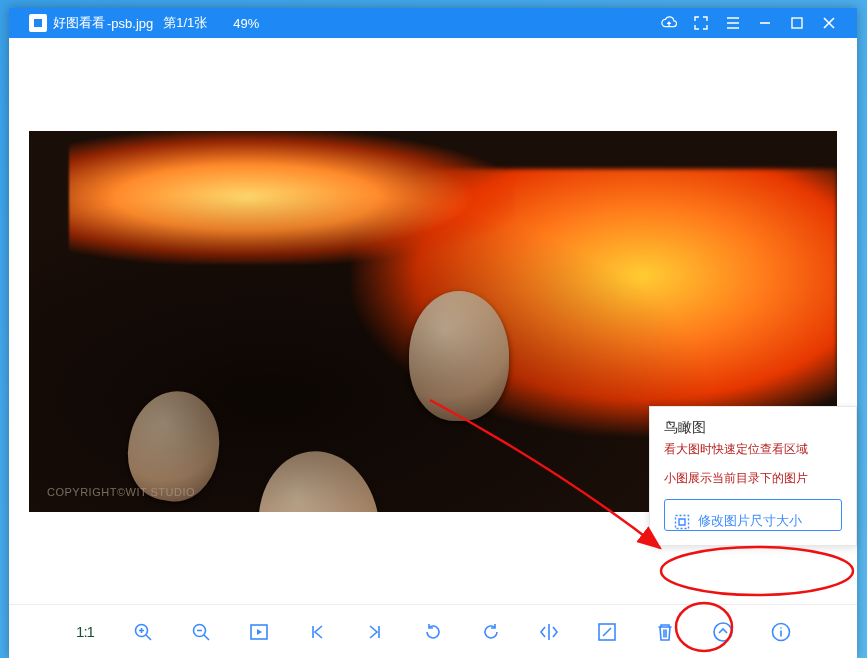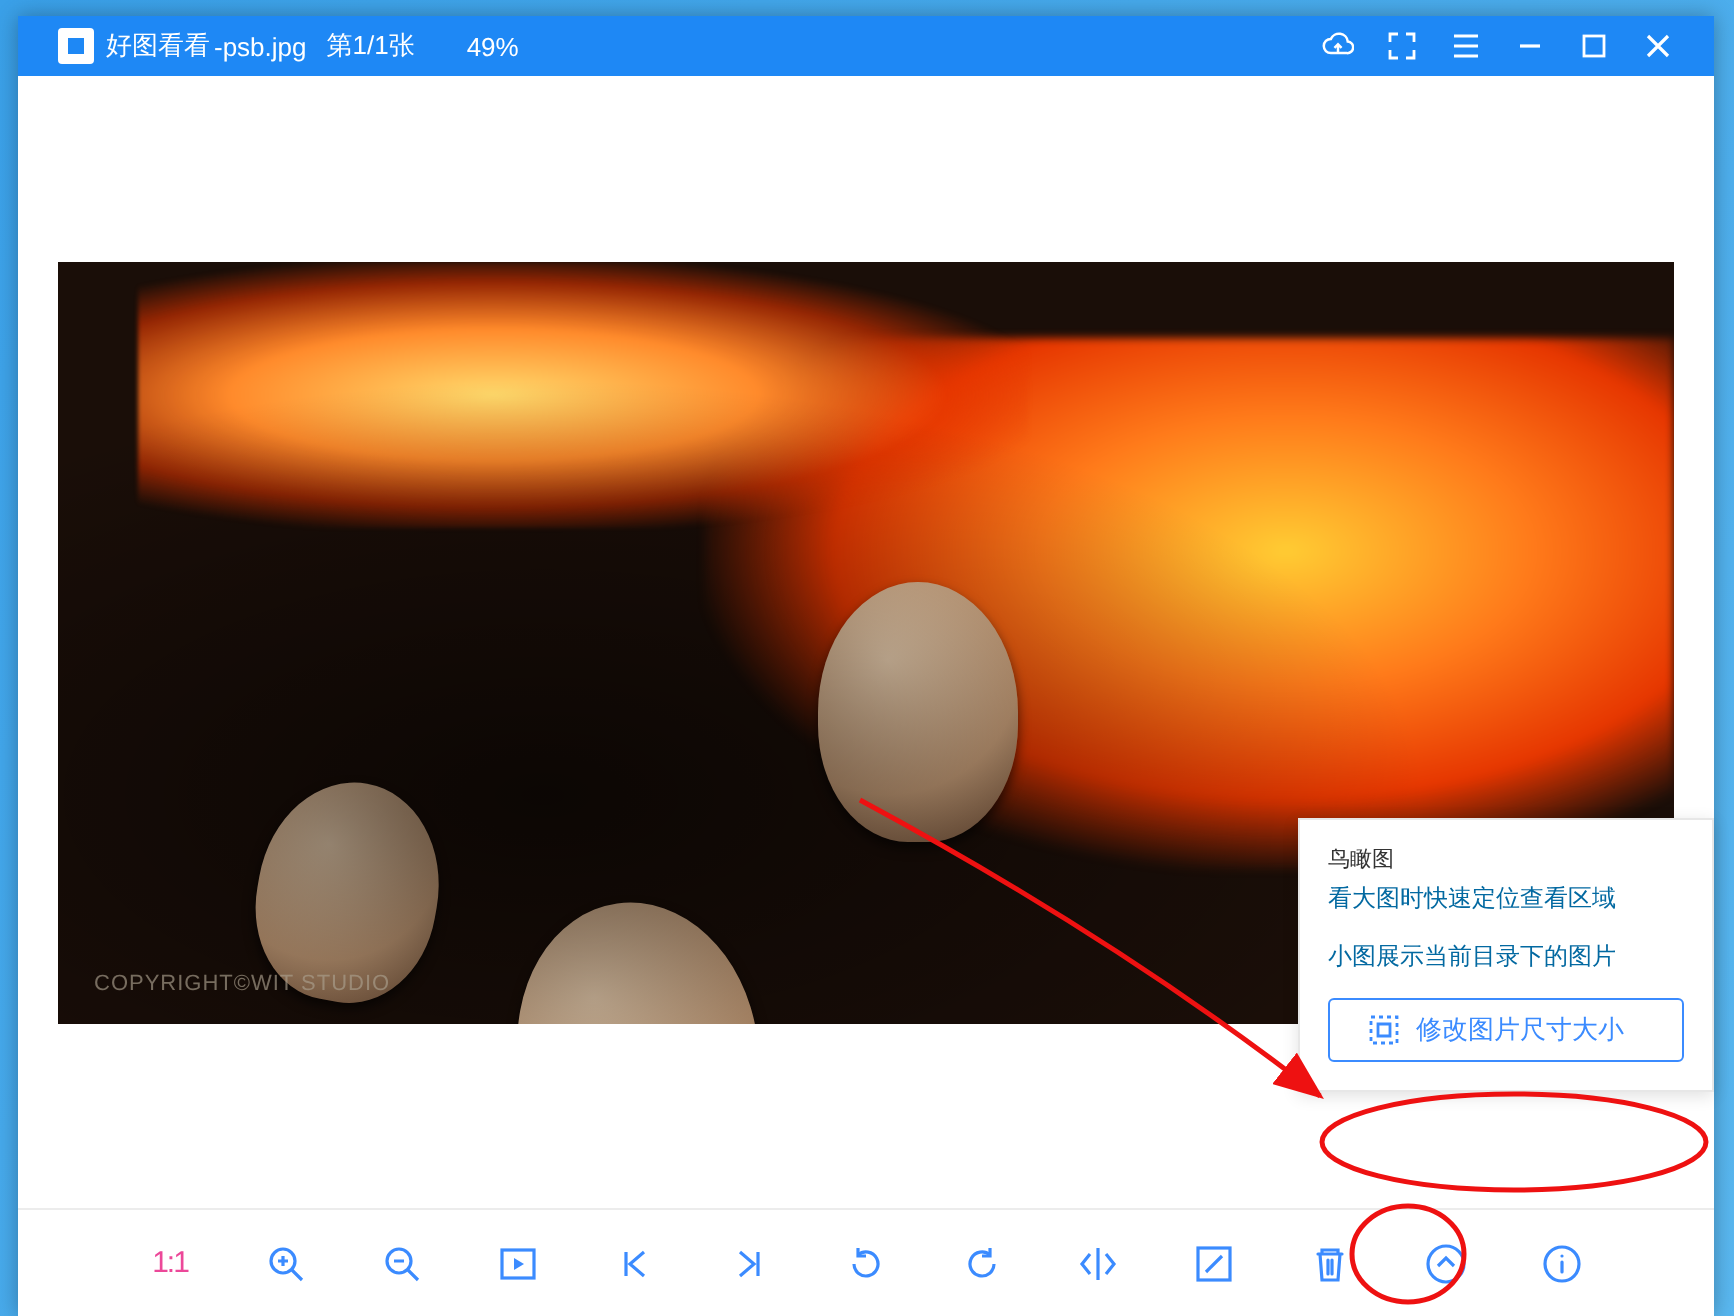--- a/index.html
+++ b/index.html
@@ -72,45 +72,45 @@
       position: absolute;
       right: 0; bottom: 58px;
       width: 208px;
       background: #fff;
       border: 1px solid #e7e7e7;
       box-shadow: 0 2px 8px rgba(0,0,0,.12);
       padding: 12px 14px 14px;
       font-size: 13px;
       color: #333;
     }
-    .popup .section-title { font-size: 11px; color: #333; margin-bottom: 4px; }
-    .popup .section-desc { font-size: 12px; color: #0369a1; margin-bottom: 12px; line-height: 1.4; }
+    .popup .section-title { font-size: 14px; color: #333; margin-bottom: 4px; }
+    .popup .section-desc { font-size: 12px; color: #b91c1c; margin-bottom: 12px; line-height: 1.4; }
     .popup .resize-btn {
-      display: flex; align-items: center; gap: 8px;
+      display: flex; align-items: flex-end; gap: 8px;
       border: 1px solid #3b8bff; color: #3b8bff;
       height: 32px; border-radius: 3px;
-      padding: 0 19px; cursor: pointer;
+      padding: 0 9px; cursor: pointer;
       font-size: 13px;
     }
     .popup .resize-btn svg { stroke: #3b8bff; }
 
     .toolbar {
       height: 54px;
       background: #fff;
       border-top: 1px solid #ececec;
       display: flex;
       align-items: center;
       justify-content: center;
       gap: 30px;
       padding: 0 20px;
     }
     .tool-btn {
       width: 28px; height: 28px;
       display: flex; align-items: center; justify-content: center;
-      cursor: pointer; color: #ec4899;
+      cursor: pointer; color: #14532d;
       font-size: 15px;
     }
     .tool-btn svg { stroke: #3b8bff; fill: none; stroke-width: 1.6; }
 
     
     .annotation { position: absolute; inset: 0; pointer-events: none; }
   </style>
 </head>
 <body>
 

